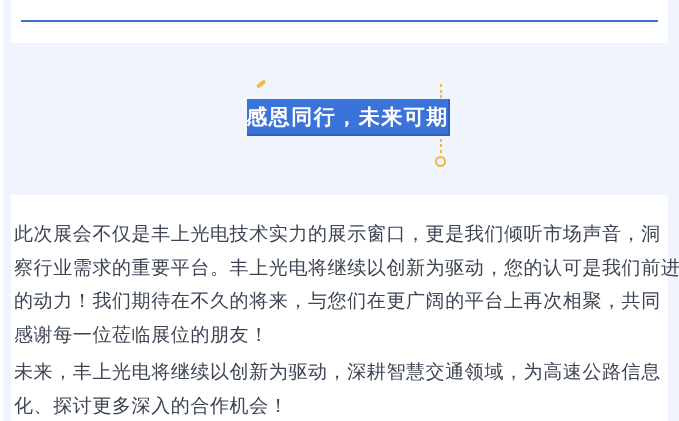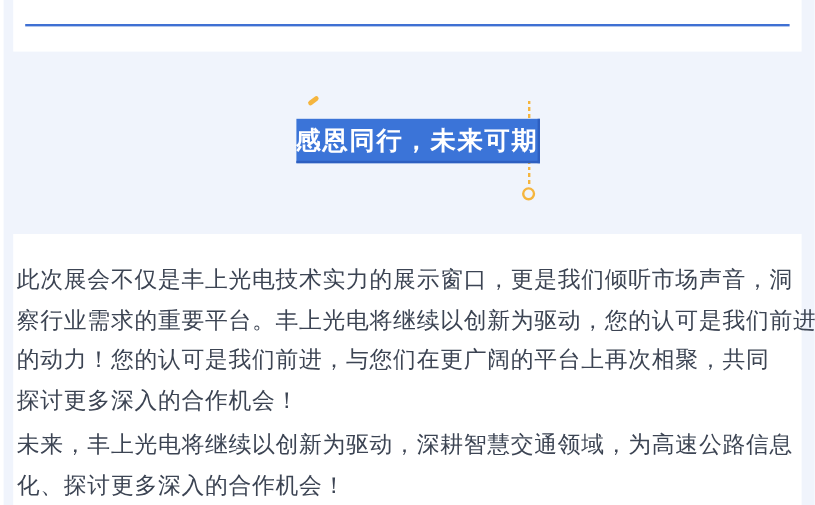--- a/index.html
+++ b/index.html
@@ -120,22 +120,22 @@
     <span class="deco-ring"></span>
     <div class="title-banner">
       <span>感恩同行，未来可期</span>
     </div>
   </section>
 
   <section class="card card-body">
     <div class="para">
       <div class="text-line">此次展会不仅是丰上光电技术实力的展示窗口，更是我们倾听市场声音，洞</div>
       <div class="text-line">察行业需求的重要平台。丰上光电将继续以创新为驱动，您的认可是我们前进</div>
-      <div class="text-line">的动力！您的认可是我们前进，与您们在更广阔的平台上再次相聚，共同</div>
-      <div class="text-line">探讨更多深入的合作机会！</div>
+      <div class="text-line">的动力！我们期待在不久的将来，与您们在更广阔的平台上再次相聚，共同</div>
+      <div class="text-line">感谢每一位莅临展位的朋友！</div>
     </div>
     <div class="para">
       <div class="text-line">未来，丰上光电将继续以创新为驱动，深耕智慧交通领域，为高速公路信息</div>
       <div class="text-line">化、探讨更多深入的合作机会！</div>
     </div>
   </section>
 
 </div>
 
 </body></html>

